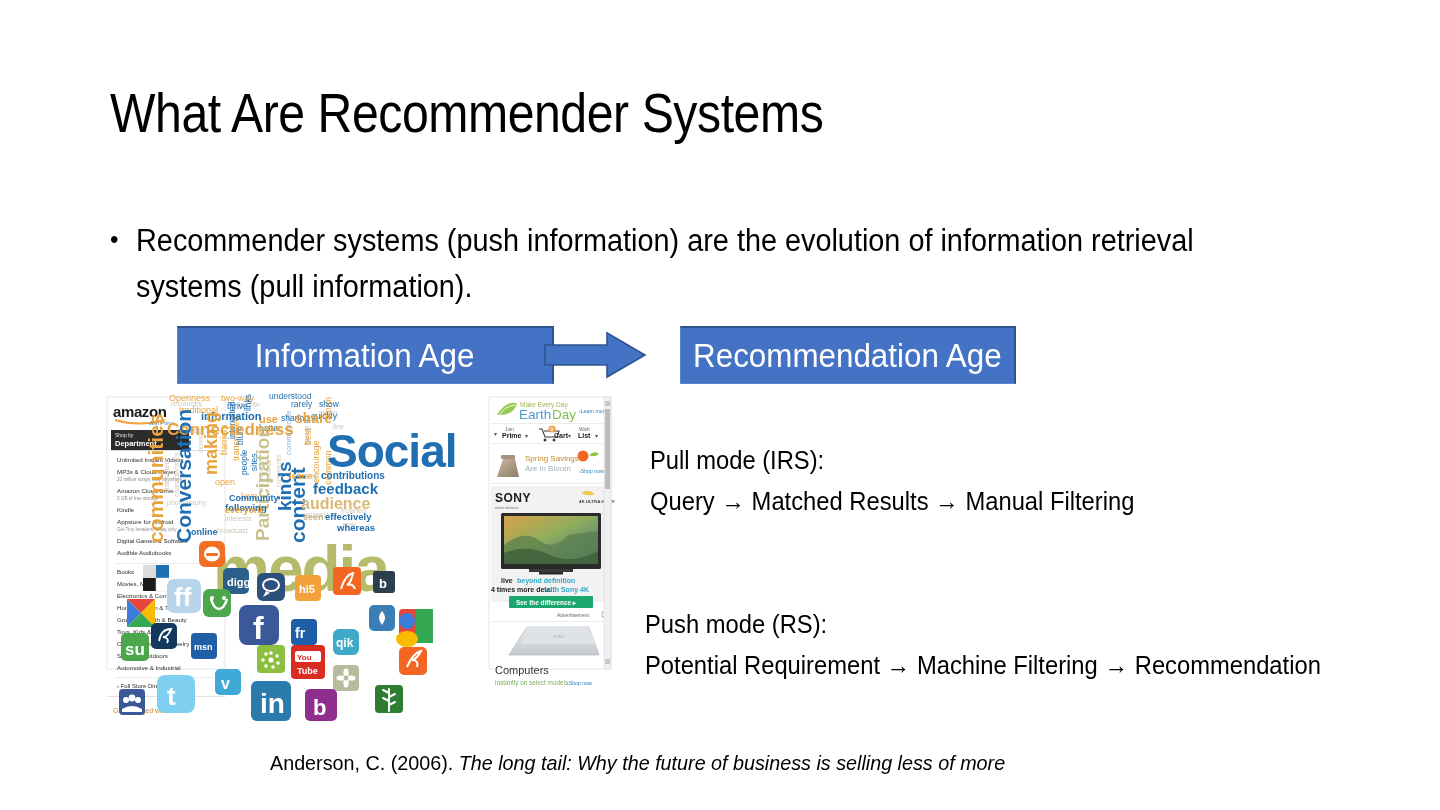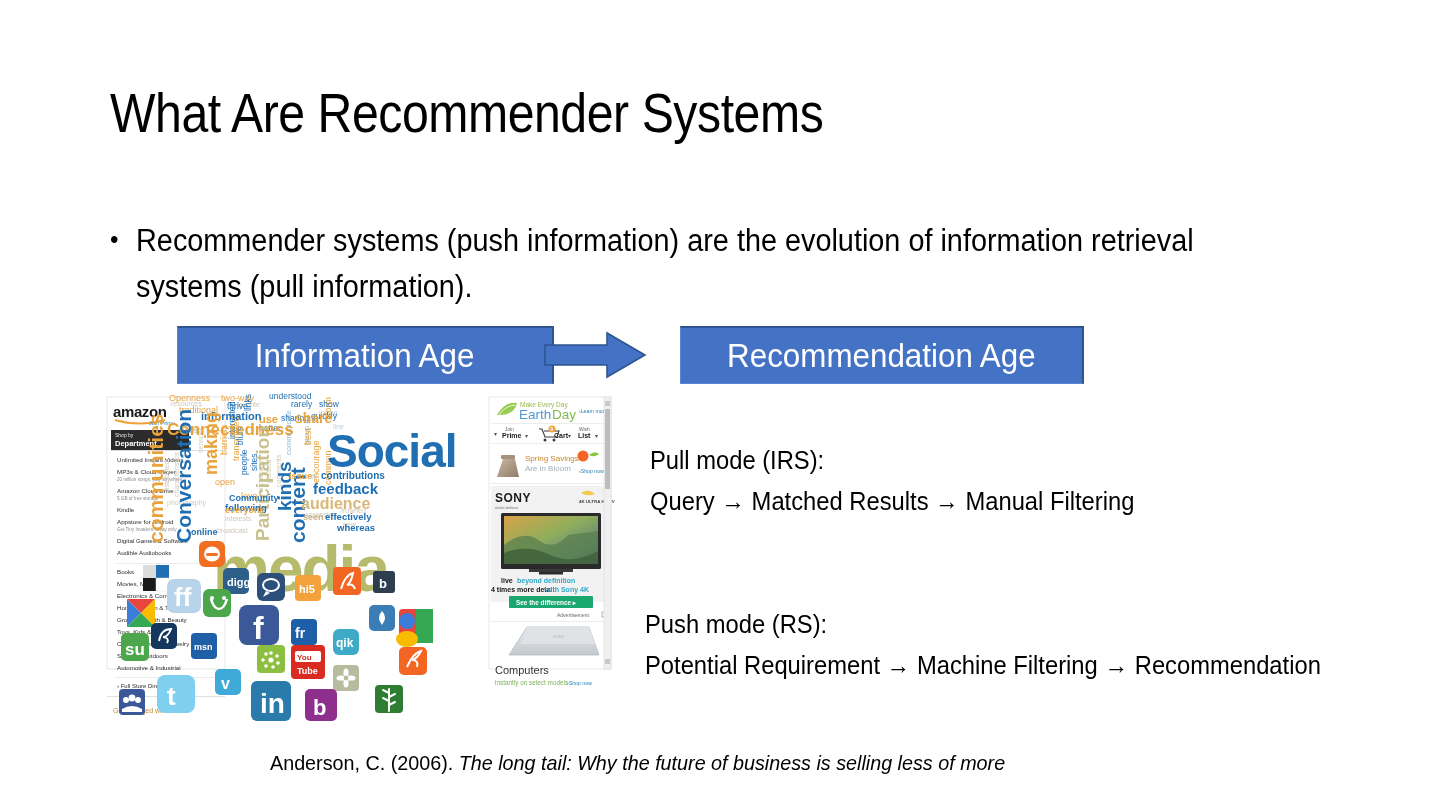--- a/index.html
+++ b/index.html
@@ -60,21 +60,21 @@
     border-bottom: 1px solid #5A85D0;
     display: flex;
     align-items: center;
     justify-content: center;
     color: #ffffff;
     font-size: 33px;
     font-weight: 400;
     box-sizing: border-box;
   }
   #box-information-age { left: 177px; top: 326px; width: 377px; height: 58px; }
-  #box-recommendation-age { left: 680px; top: 326px; width: 404px; height: 58px; }
+  #box-recommendation-age { left: 680px; top: 326px; width: 336px; height: 58px; }
   .age-box span { transform: scaleX(0.95); transform-origin: center; white-space: nowrap; }
 
   
   #transition-arrow {
     position: absolute;
     left: 543px;
     top: 331px;
     width: 104px;
     height: 48px;
   }

